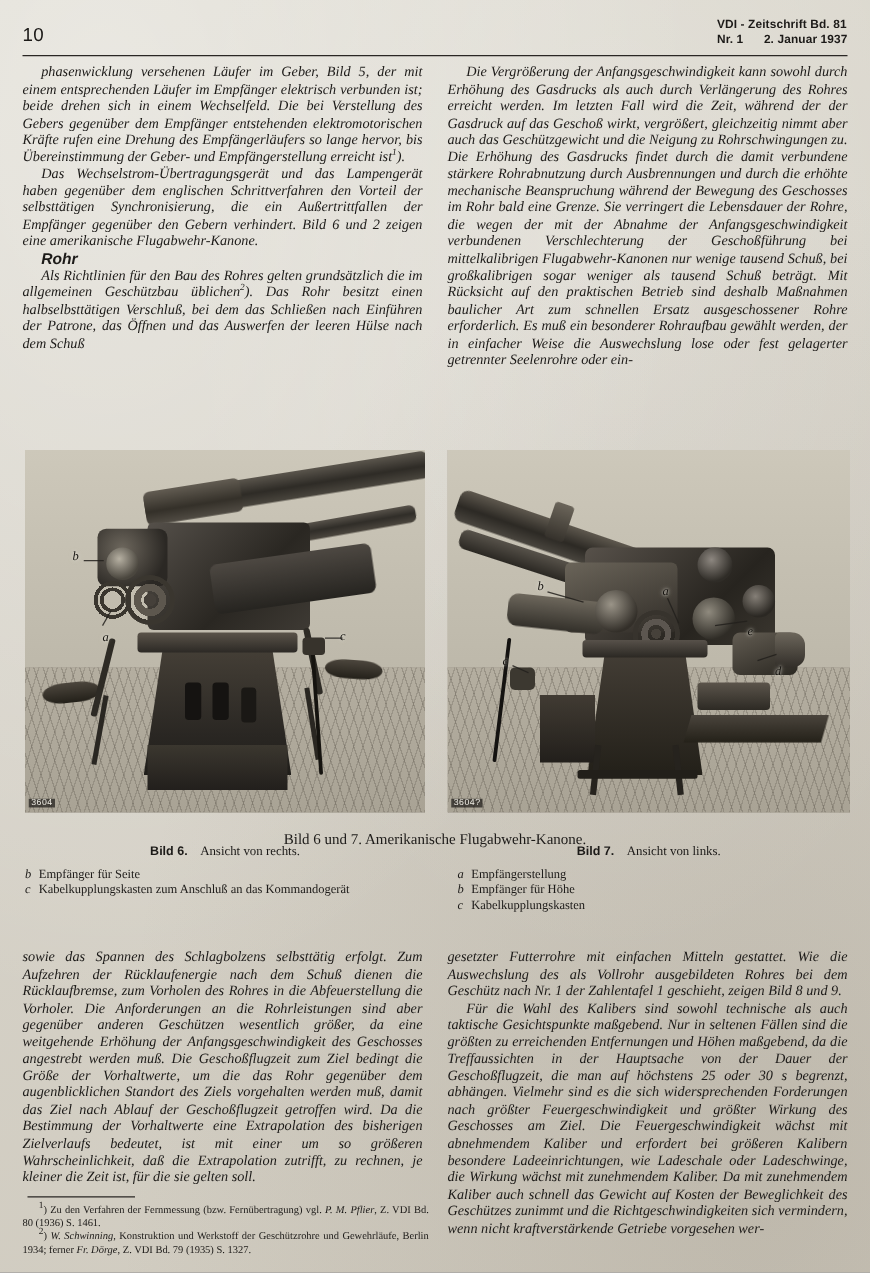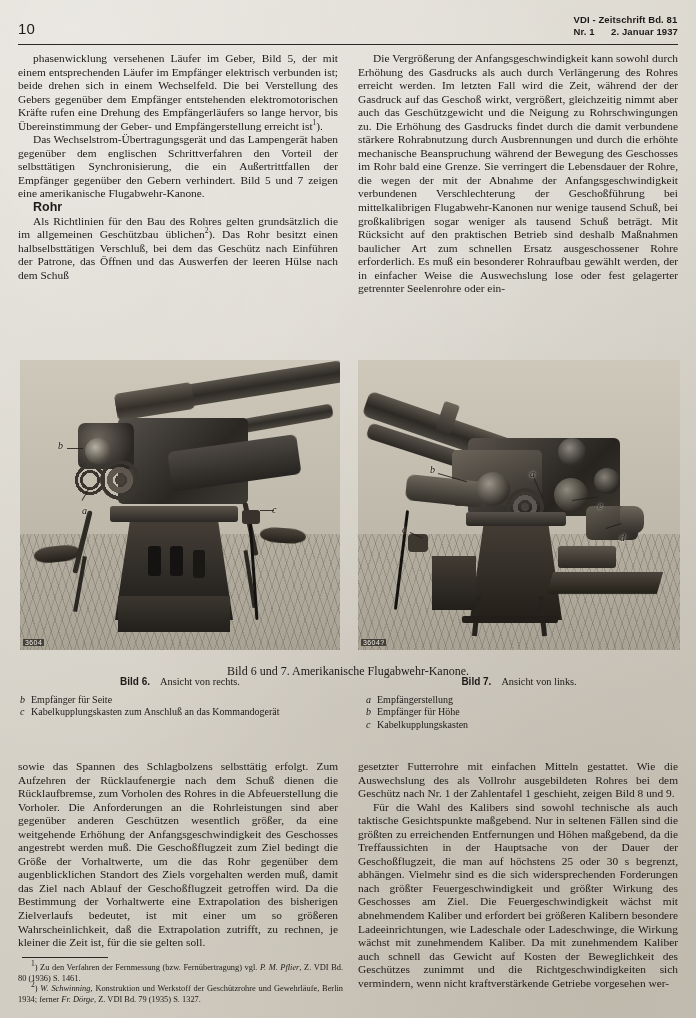--- a/index.html
+++ b/index.html
@@ -81,20 +81,21 @@
 
   
   .col {
     position: absolute;
     width: 320px;
     text-align: justify;
     text-justify: inter-word;
     font-size: 11.4px;
     line-height: 13.55px;
     hyphens: manual;
+    font-style: italic;
   }
   .col.left  { left: 18px; }
   .col.right { left: 358px; }
 
   .col p { margin: 0; text-indent: 15px; }
   .col p.noindent { text-indent: 0; }
 
   .sec-head {
     font-family: "Liberation Sans", sans-serif;
     font-weight: bold;
@@ -234,23 +235,23 @@
     <div class="folio">10</div>
     <div class="journal">
       <div>VDI - Zeitschrift  Bd. 81</div>
       <div class="jline2">Nr. 1      2. Januar 1937</div>
     </div>
     <div class="hdr-rule"></div>
   </div>
 
   <div class="col left" style="top:52px; height:300px;">
     <p><span>phasenwicklung versehenen Läufer im Geber, Bild 5, der mit einem entsprechenden Läufer im Empfänger elektrisch verbunden ist; beide drehen sich in einem Wechselfeld. Die bei Verstellung des Gebers gegenüber dem Empfänger entstehenden elektromotorischen Kräfte rufen eine Drehung des Empfängerläufers so lange hervor, bis Übereinstimmung der Geber- und Empfängerstellung erreicht ist</span><sup>1</sup><span>).</span></p>
-    <p>Das Wechselstrom-Übertragungsgerät und das Lampengerät haben gegenüber dem englischen Schrittverfahren den Vorteil der selbsttätigen Synchronisierung, die ein Außertrittfallen der Empfänger gegenüber den Gebern verhindert. Bild 5 und 7 zeigen eine amerikanische Flugabwehr-Kanone.</p>
+    <p>Das Wechselstrom-Übertragungsgerät und das Lampengerät haben gegenüber dem englischen Schrittverfahren den Vorteil der selbsttätigen Synchronisierung, die ein Außertrittfallen der Empfänger gegenüber den Gebern verhindert. Bild 6 und 2 zeigen eine amerikanische Flugabwehr-Kanone.</p>
     <p class="sec-head">Rohr</p>
-    <p><span>Als Richtlinien für den Bau des Rohres gelten grundsätzlich die im allgemeinen Geschützbau üblichen</span><sup>2</sup><span>). Das Rohr besitzt einen halbselbsttätigen Verschluß, bei dem das Geschütz nach Einführen der Patrone, das Öffnen und das Auswerfen der leeren Hülse nach dem Schuß</span></p>
+    <p><span>Als Richtlinien für den Bau des Rohres gelten grundsätzlich die im allgemeinen Geschützbau üblichen</span><sup>2</sup><span>). Das Rohr besitzt einen halbselbsttätigen Verschluß, bei dem das Schließen nach Einführen der Patrone, das Öffnen und das Auswerfen der leeren Hülse nach dem Schuß</span></p>
   </div>
 
   <div class="col right" style="top:52px; height:300px;">
     <p>Die Vergrößerung der Anfangsgeschwindigkeit kann sowohl durch Erhöhung des Gasdrucks als auch durch Verlängerung des Rohres erreicht werden. Im letzten Fall wird die Zeit, während der der Gasdruck auf das Geschoß wirkt, vergrößert, gleichzeitig nimmt aber auch das Geschützgewicht und die Neigung zu Rohrschwingungen zu. Die Erhöhung des Gasdrucks findet durch die damit verbundene stärkere Rohrabnutzung durch Ausbrennungen und durch die erhöhte mechanische Beanspruchung während der Bewegung des Geschosses im Rohr bald eine Grenze. Sie verringert die Lebensdauer der Rohre, die wegen der mit der Abnahme der Anfangsgeschwindigkeit verbundenen Verschlechterung der Geschoßführung bei mittelkalibrigen Flugabwehr-Kanonen nur wenige tausend Schuß, bei großkalibrigen sogar weniger als tausend Schuß beträgt. Mit Rücksicht auf den praktischen Betrieb sind deshalb Maßnahmen baulicher Art zum schnellen Ersatz ausgeschossener Rohre erforderlich. Es muß ein besonderer Rohraufbau gewählt werden, der in einfacher Weise die Auswechslung lose oder fest gelagerter getrennter Seelenrohre oder ein-</p>
   </div>
 
   <div class="fig f6">
     <div class="photo">
       <div class="sky"></div>
       <div class="horizon"></div>

